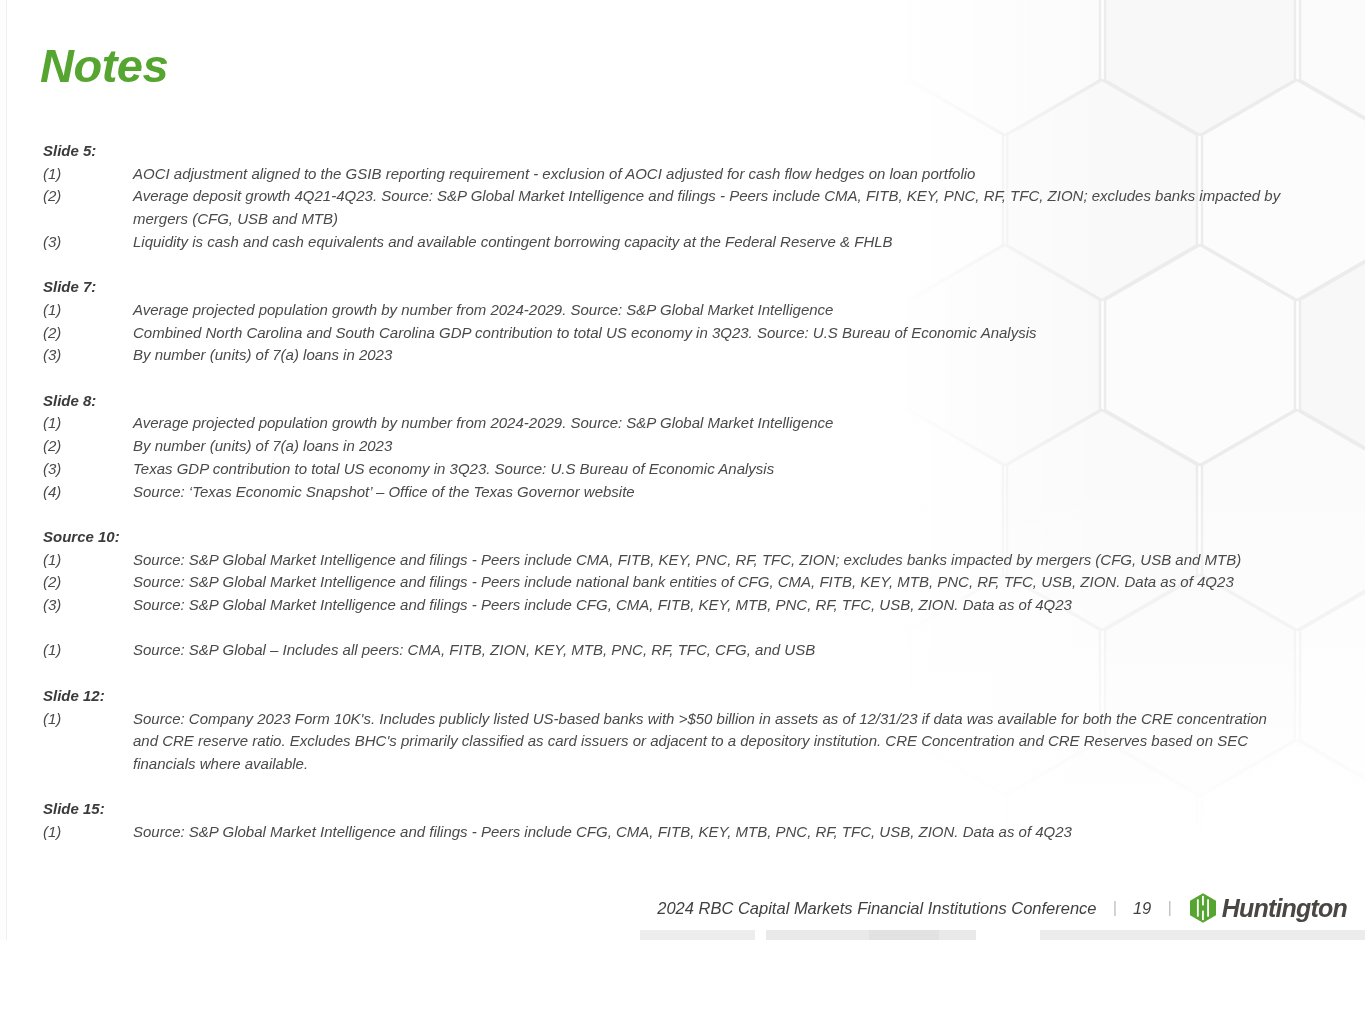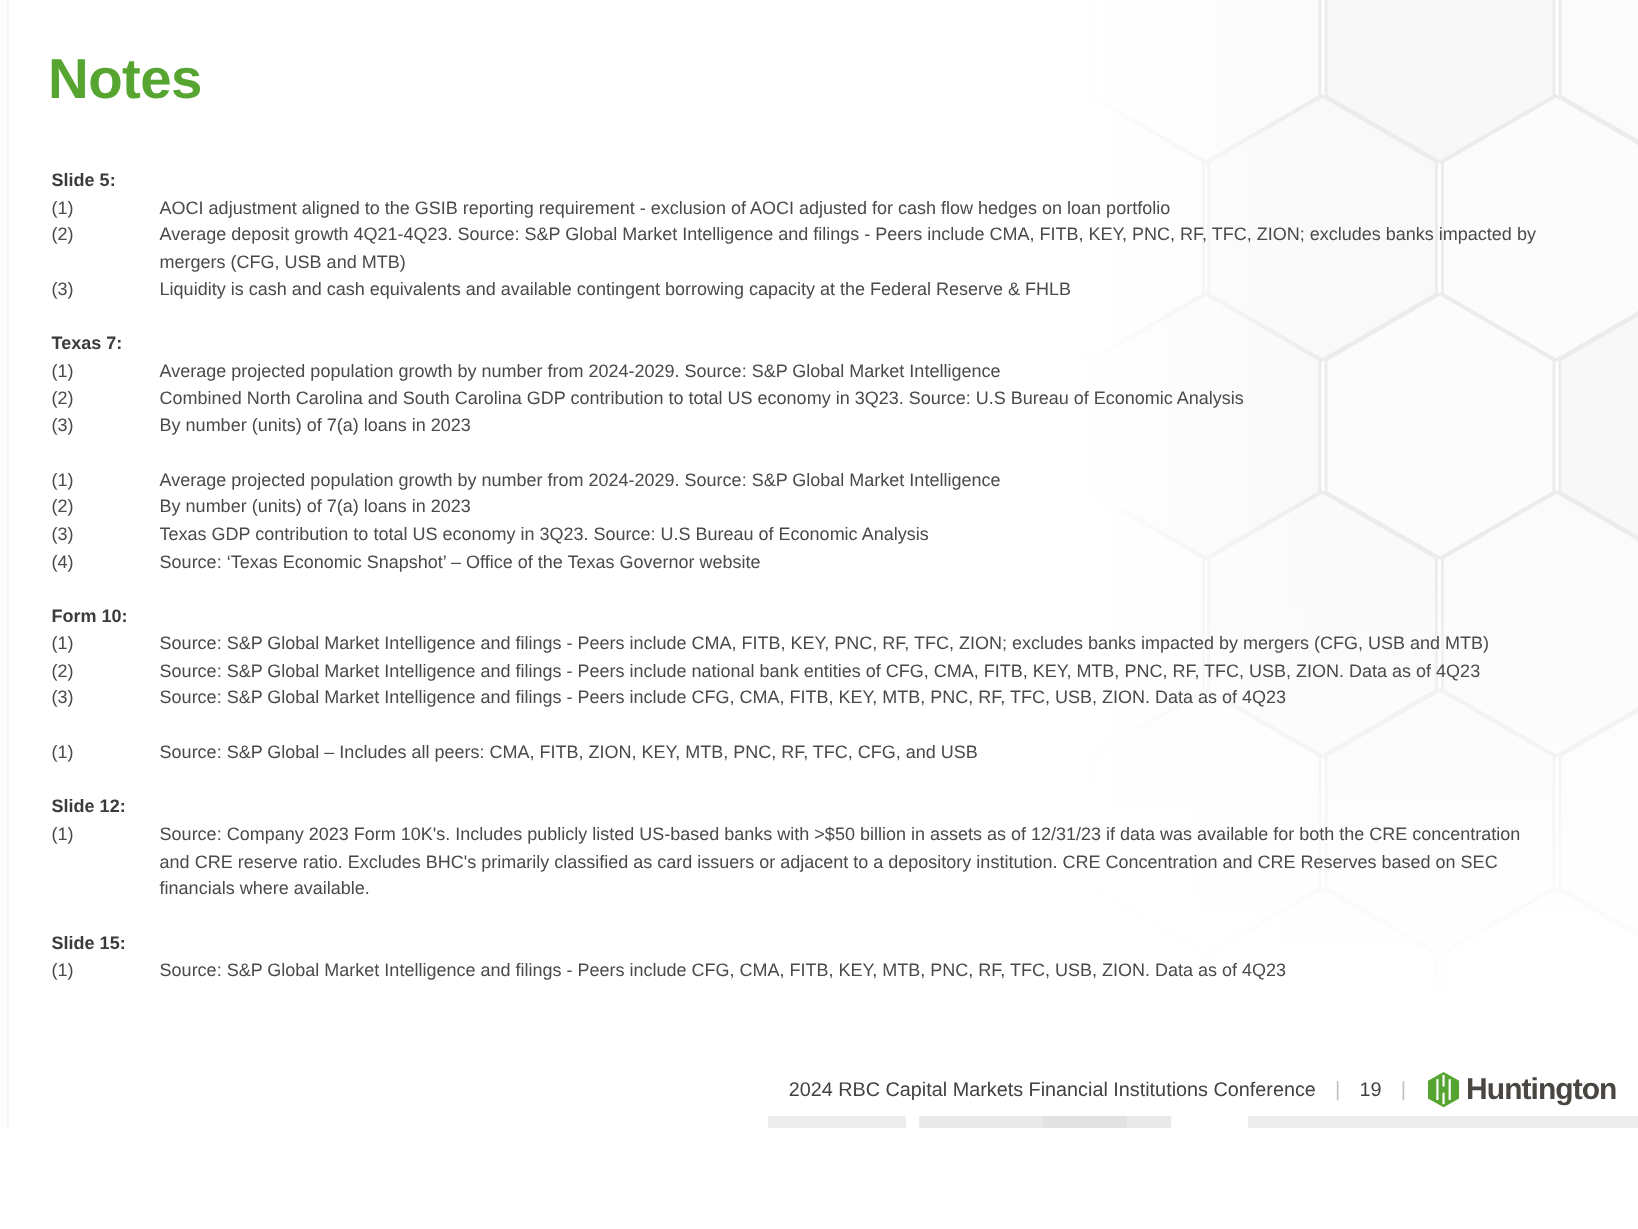--- a/index.html
+++ b/index.html
@@ -6,21 +6,21 @@
     --accent-green:#56a531;
     --body-text:#4a4a4a;
     --heading-text:#3b3b3b;
     --footer-text:#414141;
     --separator:#c2c2c2;
     --logo-wordmark:#4a4642;
   }
   *{margin:0;padding:0;box-sizing:border-box;}
   html,body{width:1365px;height:1024px;background:#ffffff;}
   body{font-family:"Liberation Sans",sans-serif;color:var(--body-text);}
-  .slide{position:relative;width:1365px;height:940px;overflow:hidden;background:#ffffff;}
+  .slide{position:relative;width:1365px;height:940px;overflow:hidden;background:#ffffff;font-style:italic;}
 
   
   .edge-left{position:absolute;left:0;top:0;width:7px;height:100%;background:#fdfdfd;border-right:1px solid #f0f0f0;}
 
   
   .hex-bg{position:absolute;top:0;right:0;pointer-events:none;}
 
   .title{position:absolute;left:40px;top:42px;font-size:47px;font-weight:bold;color:var(--accent-green);line-height:1;letter-spacing:-0.5px;}
 
   .content{position:absolute;left:43px;top:140px;width:1247px;z-index:2;}
@@ -99,54 +99,55 @@
         <div class="note-item">
           <span class="item-num">(2)</span>
           <span class="item-text">Average deposit growth 4Q21-4Q23. Source: S&amp;P Global Market Intelligence and filings - Peers include CMA, FITB, KEY, PNC, RF, TFC, ZION; excludes banks impacted by mergers (CFG, USB and MTB)</span>
         </div>
         <div class="note-item">
           <span class="item-num">(3)</span>
           <span class="item-text">Liquidity is cash and cash equivalents and available contingent borrowing capacity at the Federal Reserve &amp; FHLB</span>
         </div>
       </section>
       <section class="note-section">
-        <div class="section-heading">Texas 7:</div>
+        <div class="section-heading">Slide 7:</div>
         <div class="note-item">
           <span class="item-num">(1)</span>
           <span class="item-text">Average projected population growth by number from 2024-2029. Source: S&amp;P Global Market Intelligence</span>
         </div>
         <div class="note-item">
           <span class="item-num">(2)</span>
           <span class="item-text">Combined North Carolina and South Carolina GDP contribution to total US economy in 3Q23. Source: U.S Bureau of Economic Analysis</span>
         </div>
         <div class="note-item">
           <span class="item-num">(3)</span>
           <span class="item-text">By number (units) of 7(a) loans in 2023</span>
         </div>
       </section>
       <section class="note-section">
+        <div class="section-heading">Slide 8:</div>
         <div class="note-item">
           <span class="item-num">(1)</span>
           <span class="item-text">Average projected population growth by number from 2024-2029. Source: S&amp;P Global Market Intelligence</span>
         </div>
         <div class="note-item">
           <span class="item-num">(2)</span>
           <span class="item-text">By number (units) of 7(a) loans in 2023</span>
         </div>
         <div class="note-item">
           <span class="item-num">(3)</span>
           <span class="item-text">Texas GDP contribution to total US economy in 3Q23. Source: U.S Bureau of Economic Analysis</span>
         </div>
         <div class="note-item">
           <span class="item-num">(4)</span>
           <span class="item-text">Source: ‘Texas Economic Snapshot’ – Office of the Texas Governor website</span>
         </div>
       </section>
       <section class="note-section">
-        <div class="section-heading">Form 10:</div>
+        <div class="section-heading">Source 10:</div>
         <div class="note-item">
           <span class="item-num">(1)</span>
           <span class="item-text">Source: S&amp;P Global Market Intelligence and filings - Peers include CMA, FITB, KEY, PNC, RF, TFC, ZION; excludes banks impacted by mergers (CFG, USB and MTB)</span>
         </div>
         <div class="note-item">
           <span class="item-num">(2)</span>
           <span class="item-text">Source: S&amp;P Global Market Intelligence and filings - Peers include national bank entities of CFG, CMA, FITB, KEY, MTB, PNC, RF, TFC, USB, ZION. Data as of 4Q23</span>
         </div>
         <div class="note-item">
           <span class="item-num">(3)</span>

